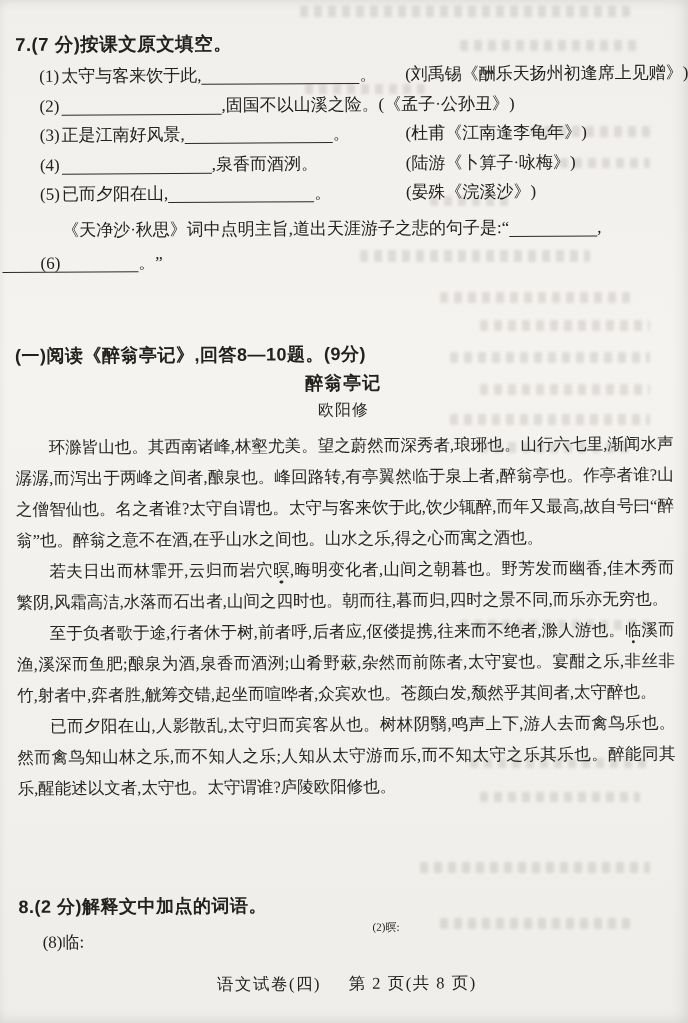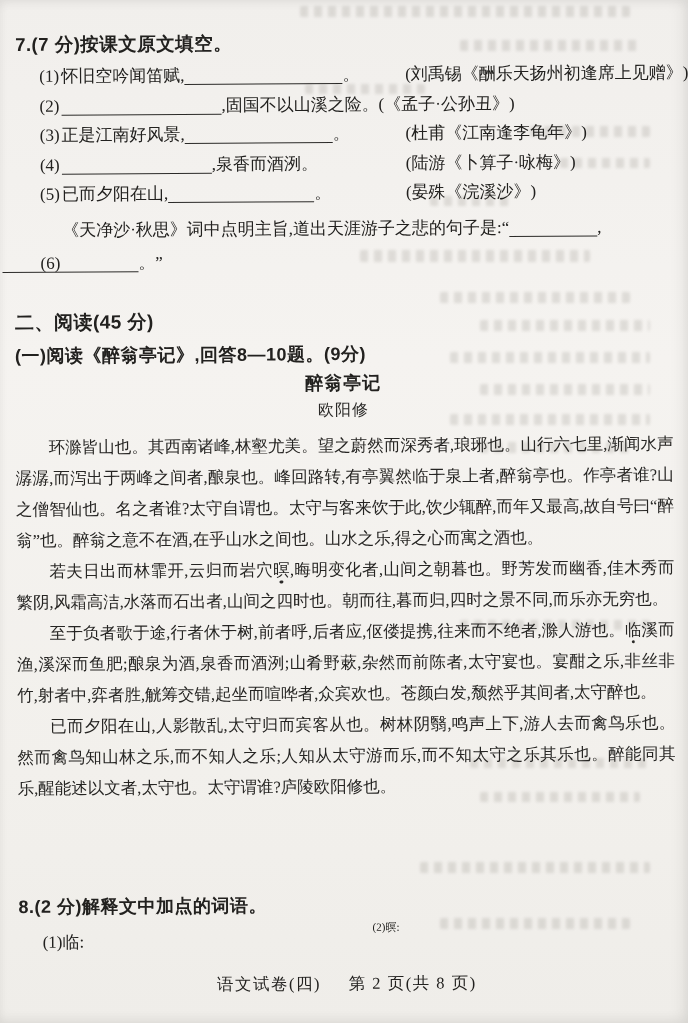--- a/index.html
+++ b/index.html
@@ -84,46 +84,45 @@
     <div class="bt" style="top:792px;left:480px;width:160px;height:10px"></div>
     <div class="bt" style="top:862px;left:420px;width:230px;height:11px"></div>
     <div class="bt" style="top:918px;left:440px;width:190px;height:11px"></div>
   </div>
 
   <div class="content">
 
     <div class="q7-header">7.(7 分)按课文原文填空。</div>
 
     <div class="q7-items">
-        <div class="q7-item q7-item-1"><span class="q7-num">(1)</span><span class="item-main"><span>怀旧空吟闻笛赋,</span><span class="blank blank-1"></span><span>。</span></span><span class="item-source">(刘禹锡《酬乐天扬州初逢席上见赠》)</span></div>
+        <div class="q7-item q7-item-1"><span class="q7-num">(1)</span><span class="item-main"><span>太守与客来饮于此,</span><span class="blank blank-1"></span><span>。</span></span><span class="item-source">(刘禹锡《酬乐天扬州初逢席上见赠》)</span></div>
         <div class="q7-item q7-item-2"><span class="q7-num">(2)</span><span class="item-main"><span class="blank blank-1"></span><span>,固国不以山溪之险。</span></span><span class="item-source">(《孟子·公孙丑》)</span></div>
         <div class="q7-item q7-item-3"><span class="q7-num">(3)</span><span class="item-main"><span>正是江南好风景,</span><span class="blank blank-1"></span><span>。</span></span><span class="item-source">(杜甫《江南逢李龟年》)</span></div>
         <div class="q7-item q7-item-4"><span class="q7-num">(4)</span><span class="item-main"><span class="blank blank-1"></span><span>,泉香而酒洌。</span></span><span class="item-source">(陆游《卜算子·咏梅》)</span></div>
         <div class="q7-item q7-item-5"><span class="q7-num">(5)</span><span class="item-main"><span>已而夕阳在山,</span><span class="blank blank-1"></span><span>。</span></span><span class="item-source">(晏殊《浣溪沙》)</span></div>
         <div class="q7-item q7-item-6"><span class="q7-num">(6)</span><span class="item-main"><span>《天净沙·秋思》词中点明主旨,道出天涯游子之悲的句子是:“</span><span class="blank blank-1"></span><span>,</span><br><span class="blank blank-2"></span><span>。”</span></span></div>
       </div>
 
-    <div class="sec2-header">二、阅读(45 分)</div>
 
     <div class="part1-header">(一)阅读《醉翁亭记》,回答8—10题。(9分)</div>
 
     <div class="essay-title">醉翁亭记</div>
 
     <div class="essay-author">欧阳修</div>
 
     <div class="essay">
         <p class="essay-para"><span>环滁皆山也。其西南诸峰,林壑尤美。望之蔚然而深秀者,琅琊也。山行六七里,渐闻水声潺潺,而泻出于两峰之间者,酿泉也。峰回路转,有亭翼然临于泉上者,醉翁亭也。作亭者谁?山之僧智仙也。名之者谁?太守自谓也。太守与客来饮于此,饮少辄醉,而年又最高,故自号曰“醉翁”也。醉翁之意不在酒,在乎山水之间也。山水之乐,得之心而寓之酒也。</span></p>
         <p class="essay-para"><span>若夫日出而林霏开,云归而岩穴</span><span class="em-dot">暝</span><span>,晦明变化者,山间之朝暮也。野芳发而幽香,佳木秀而繁阴,风霜高洁,水落而石出者,山间之四时也。朝而往,暮而归,四时之景不同,而乐亦无穷也。</span></p>
         <p class="essay-para"><span>至于负者歌于途,行者休于树,前者呼,后者应,伛偻提携,往来而不绝者,滁人游也。</span><span class="em-dot">临</span><span>溪而渔,溪深而鱼肥;酿泉为酒,泉香而酒洌;山肴野蔌,杂然而前陈者,太守宴也。宴酣之乐,非丝非竹,射者中,弈者胜,觥筹交错,起坐而喧哗者,众宾欢也。苍颜白发,颓然乎其间者,太守醉也。</span></p>
         <p class="essay-para"><span>已而夕阳在山,人影散乱,太守归而宾客从也。树林阴翳,鸣声上下,游人去而禽鸟乐也。然而禽鸟知山林之乐,而不知人之乐;人知从太守游而乐,而不知太守之乐其乐也。醉能同其乐,醒能述以文者,太守也。太守谓谁?庐陵欧阳修也。</span></p>
       </div>
 
     <div class="q8-header">8.(2 分)解释文中加点的词语。</div>
 
-    <div class="q8-sub1">(1)临:</div>
+    <div class="q8-sub1">(8)临:</div>
 
     <div class="q8-sub2">(2)暝:</div>
 
     <div class="footer">
       <span>语文试卷(四)</span>
       <span>第 2 页(共 8 页)</span>
     </div>
 
   </div>
 </div>

